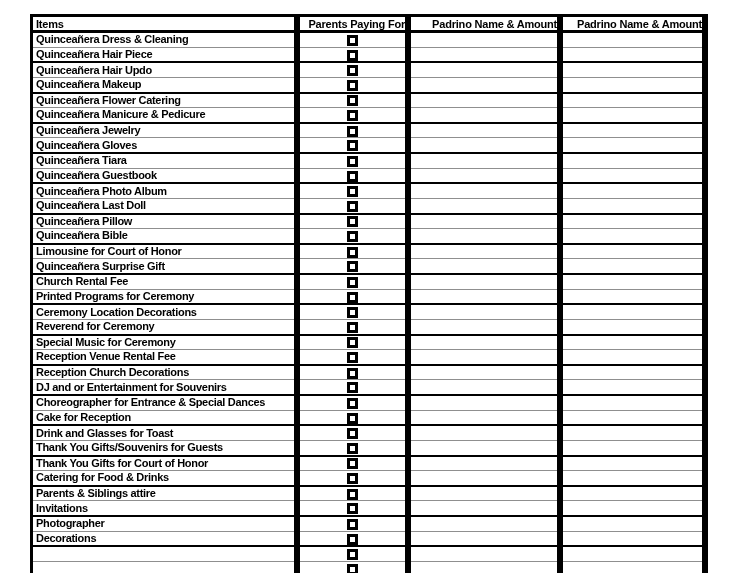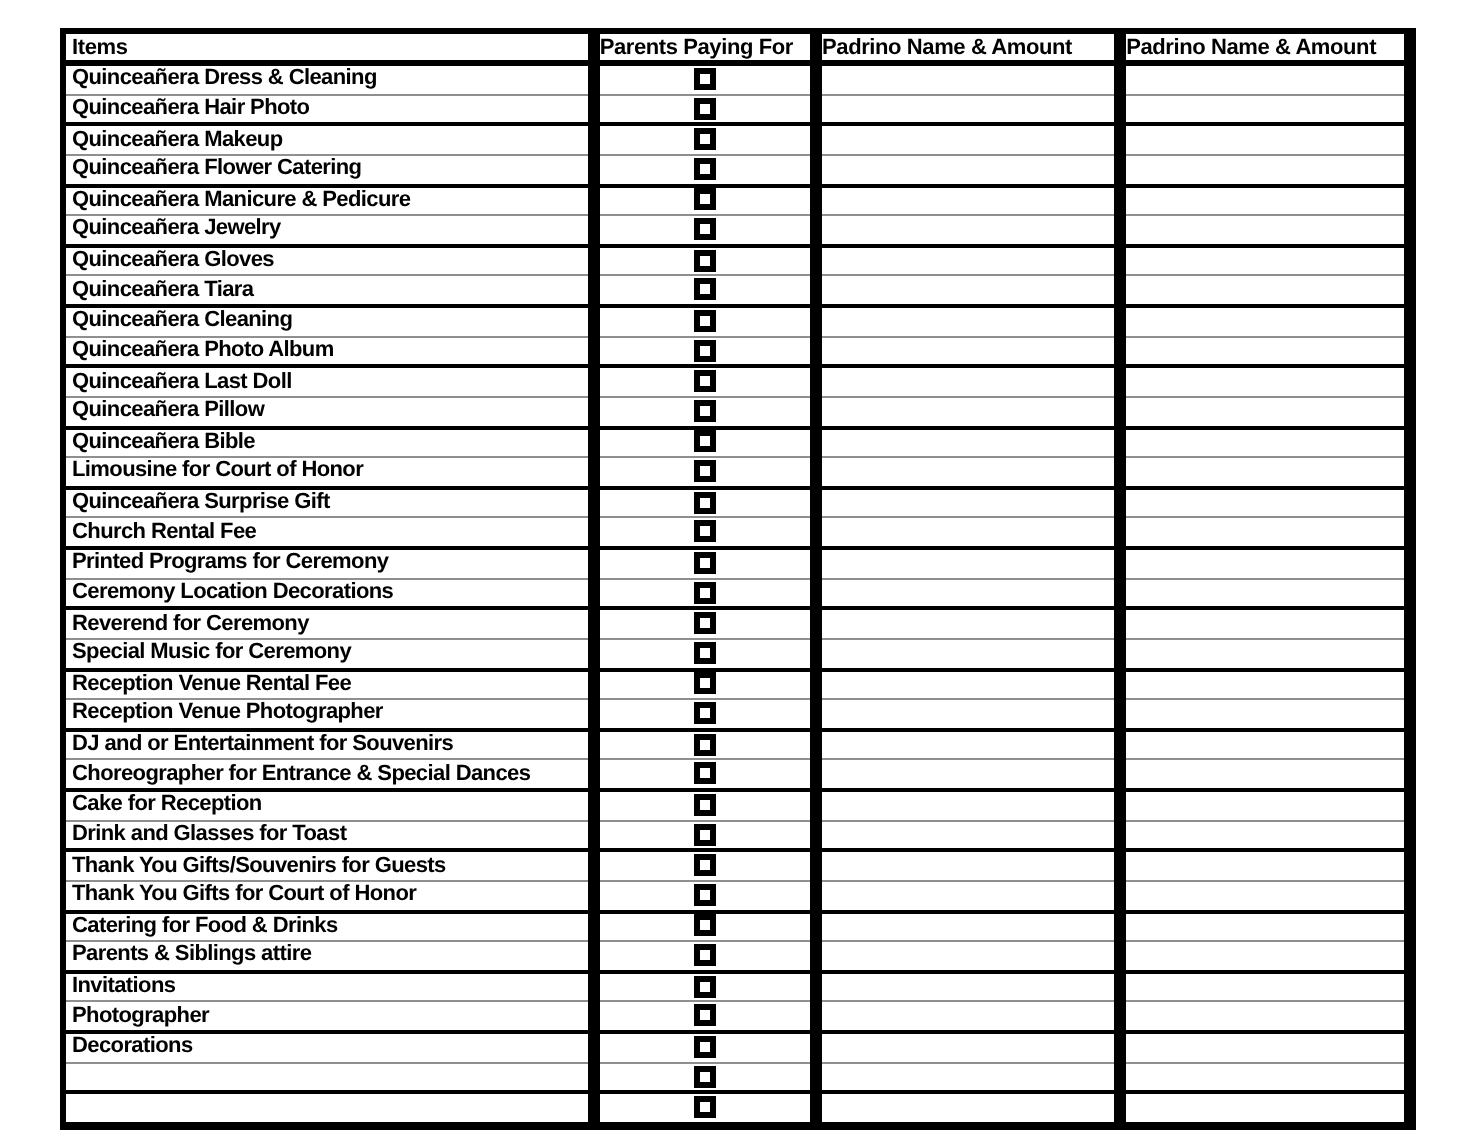--- a/index.html
+++ b/index.html
@@ -9,21 +9,21 @@
   }
   table.checklist {
     position:absolute; left:30px; top:14px; width:678px;
     border-collapse:collapse; table-layout:fixed;
     border:3px solid #000; border-right:6px solid #000; border-bottom:4px solid #000;
   }
   th, td { padding:0; overflow:hidden; white-space:nowrap; }
   th + th, td + td { border-left:6px solid #000; }
   thead th {
     height:13px; font-size:11px; font-weight:bold; letter-spacing:-0.2px;
-    border-bottom:3px solid #000; text-align:left; line-height:12px;
+    border-bottom:3px solid #000; text-align:right; line-height:12px;
   }
   thead th.items-h { text-align:left; padding-left:3px; }
   tbody td {
     height:13.64px; font-size:11px; font-weight:bold; letter-spacing:-0.3px;
     line-height:13px; vertical-align:middle;
   }
   tbody tr { border-bottom:1px solid #8f8f8f; }
   tbody tr:nth-child(even) { border-bottom:2px solid #000; }
   tbody tr:last-child { border-bottom:none; }
   td.item-cell { padding-left:3px; }
@@ -55,21 +55,29 @@
     <tbody id="table-body">
         <tr>
       <td class="item-cell">Quinceañera Dress &amp; Cleaning</td>
       <td class="check-cell">
         <span class="checkbox"></span>
       </td>
       <td></td>
       <td></td>
     </tr>
         <tr>
-      <td class="item-cell">Quinceañera Hair Photo</td>
+      <td class="item-cell">Quinceañera Hair Piece</td>
+      <td class="check-cell">
+        <span class="checkbox"></span>
+      </td>
+      <td></td>
+      <td></td>
+    </tr>
+        <tr>
+      <td class="item-cell">Quinceañera Hair Updo</td>
       <td class="check-cell">
         <span class="checkbox"></span>
       </td>
       <td></td>
       <td></td>
     </tr>
         <tr>
       <td class="item-cell">Quinceañera Makeup</td>
       <td class="check-cell">
         <span class="checkbox"></span>
@@ -111,21 +119,21 @@
     </tr>
         <tr>
       <td class="item-cell">Quinceañera Tiara</td>
       <td class="check-cell">
         <span class="checkbox"></span>
       </td>
       <td></td>
       <td></td>
     </tr>
         <tr>
-      <td class="item-cell">Quinceañera Cleaning</td>
+      <td class="item-cell">Quinceañera Guestbook</td>
       <td class="check-cell">
         <span class="checkbox"></span>
       </td>
       <td></td>
       <td></td>
     </tr>
         <tr>
       <td class="item-cell">Quinceañera Photo Album</td>
       <td class="check-cell">
         <span class="checkbox"></span>
@@ -215,21 +223,21 @@
     </tr>
         <tr>
       <td class="item-cell">Reception Venue Rental Fee</td>
       <td class="check-cell">
         <span class="checkbox"></span>
       </td>
       <td></td>
       <td></td>
     </tr>
         <tr>
-      <td class="item-cell">Reception Venue Photographer</td>
+      <td class="item-cell">Reception Church Decorations</td>
       <td class="check-cell">
         <span class="checkbox"></span>
       </td>
       <td></td>
       <td></td>
     </tr>
         <tr>
       <td class="item-cell">DJ and or Entertainment for Souvenirs</td>
       <td class="check-cell">
         <span class="checkbox"></span>

